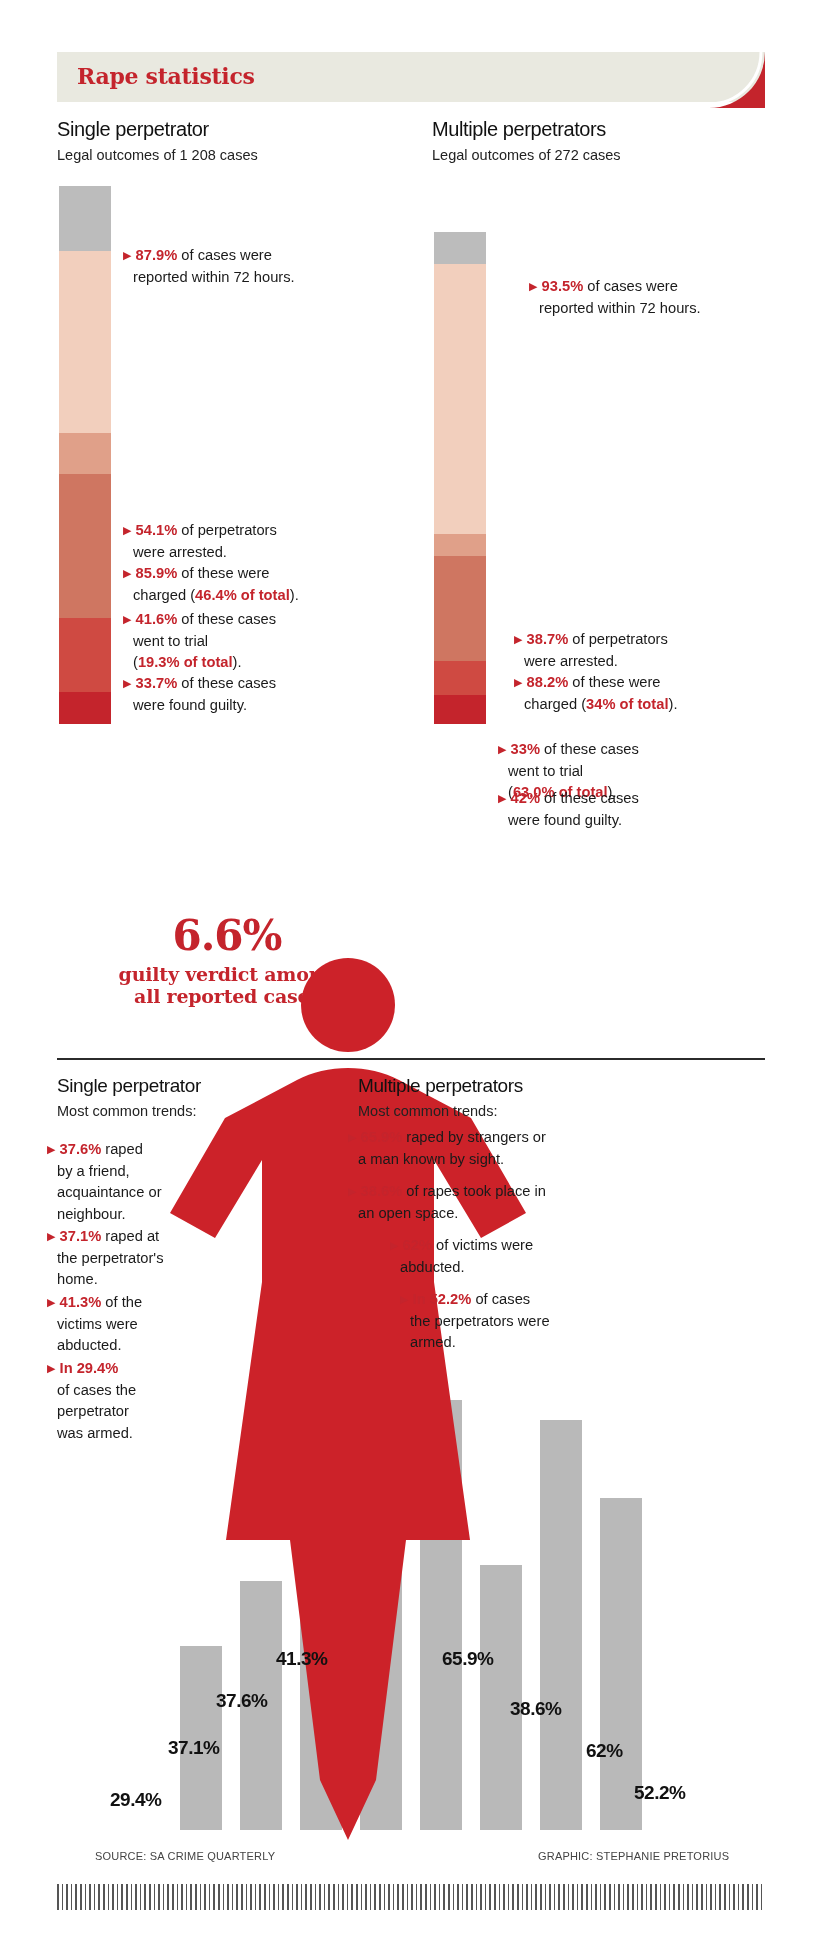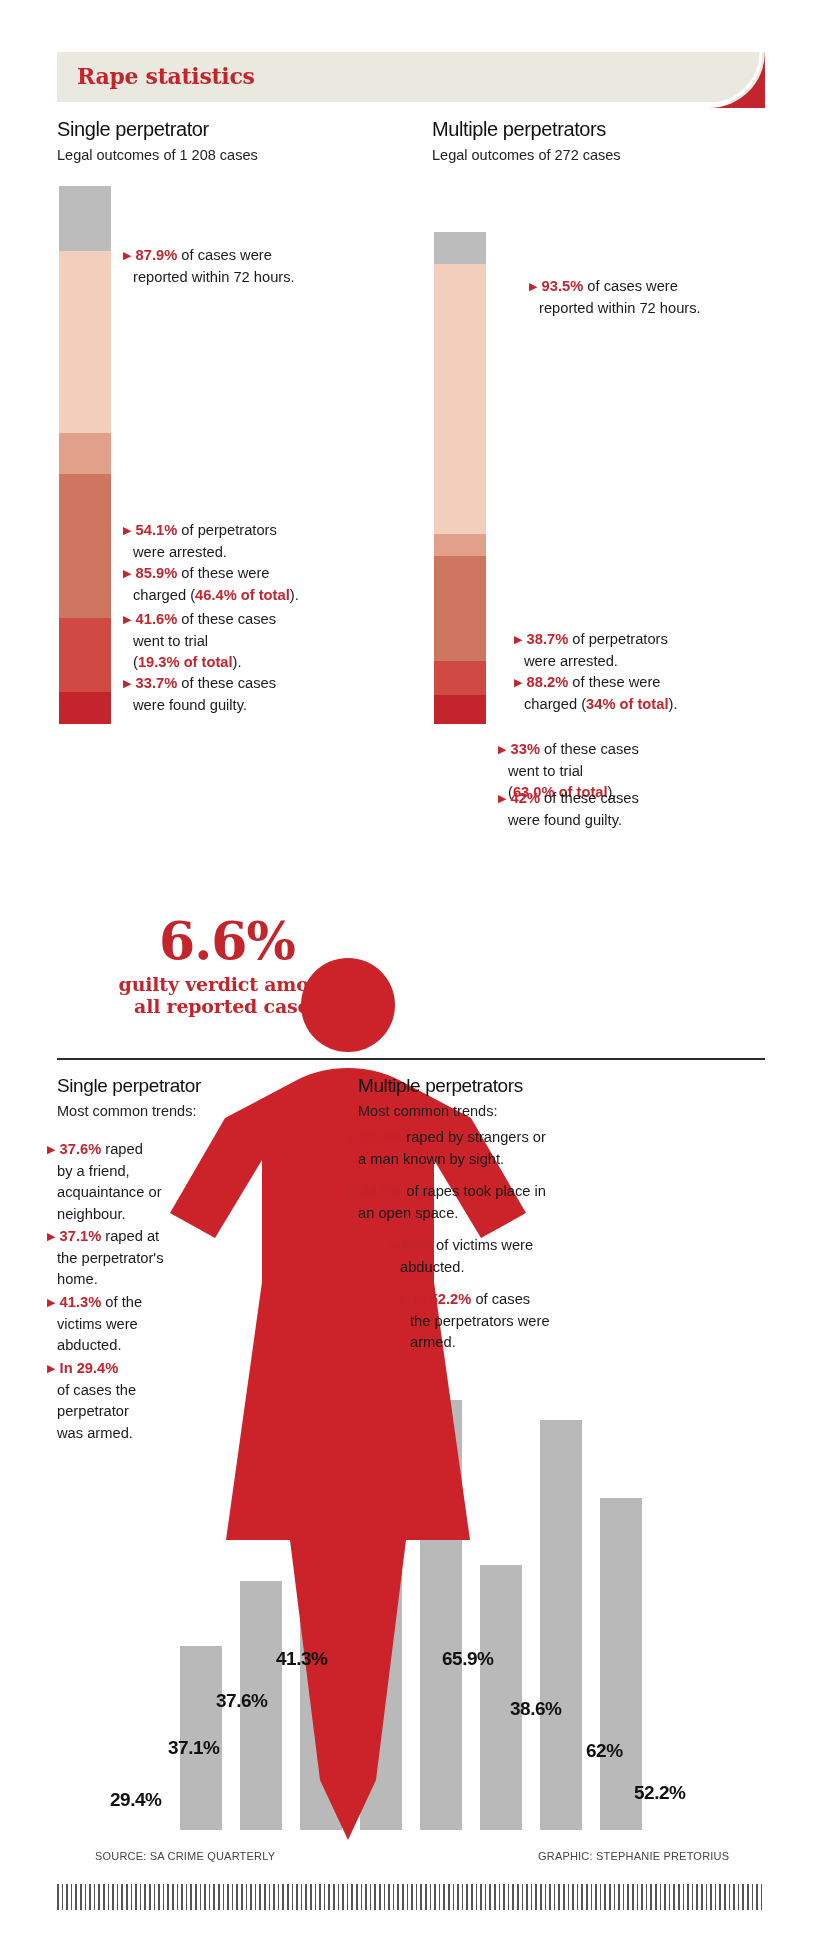--- a/index.html
+++ b/index.html
@@ -59,21 +59,21 @@
   .pct { color: #c4242c; font-weight: bold; }
   .pct-b { color: #c4242c; font-weight: bold; }
 
   
   .bignum {
     position: absolute; text-align: center;
     font-family: "DejaVu Serif", serif;
     color: #c4242c;
   }
   .bignum .big {
-    display: block; font-size: 52px; font-weight: bold;
+    display: block; font-size: 42px; font-weight: bold;
     line-height: 1.0; letter-spacing: -1px;
   }
   .bignum .cap {
     display: block; font-size: 19px; font-weight: bold;
     line-height: 1.16; margin-top: 6px; letter-spacing: -0.2px;
   }
 
   
   .divider {
     position: absolute; left: 57px; top: 1058px;

